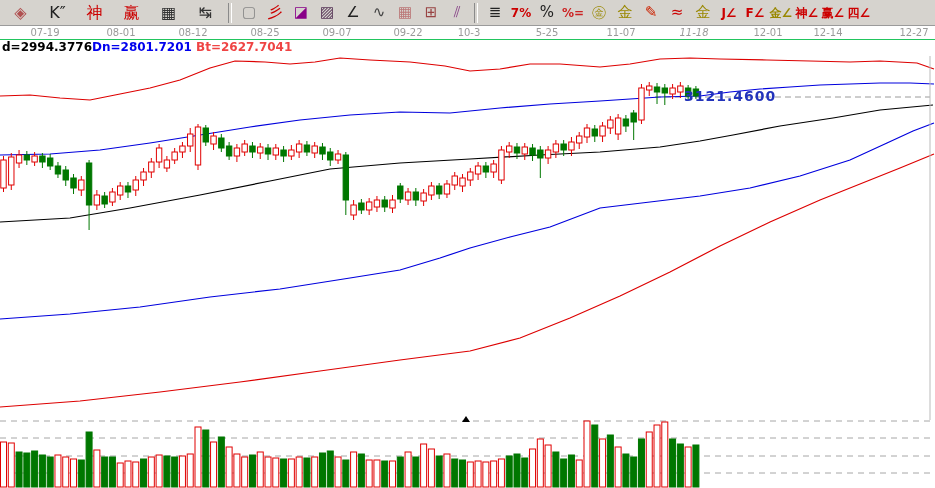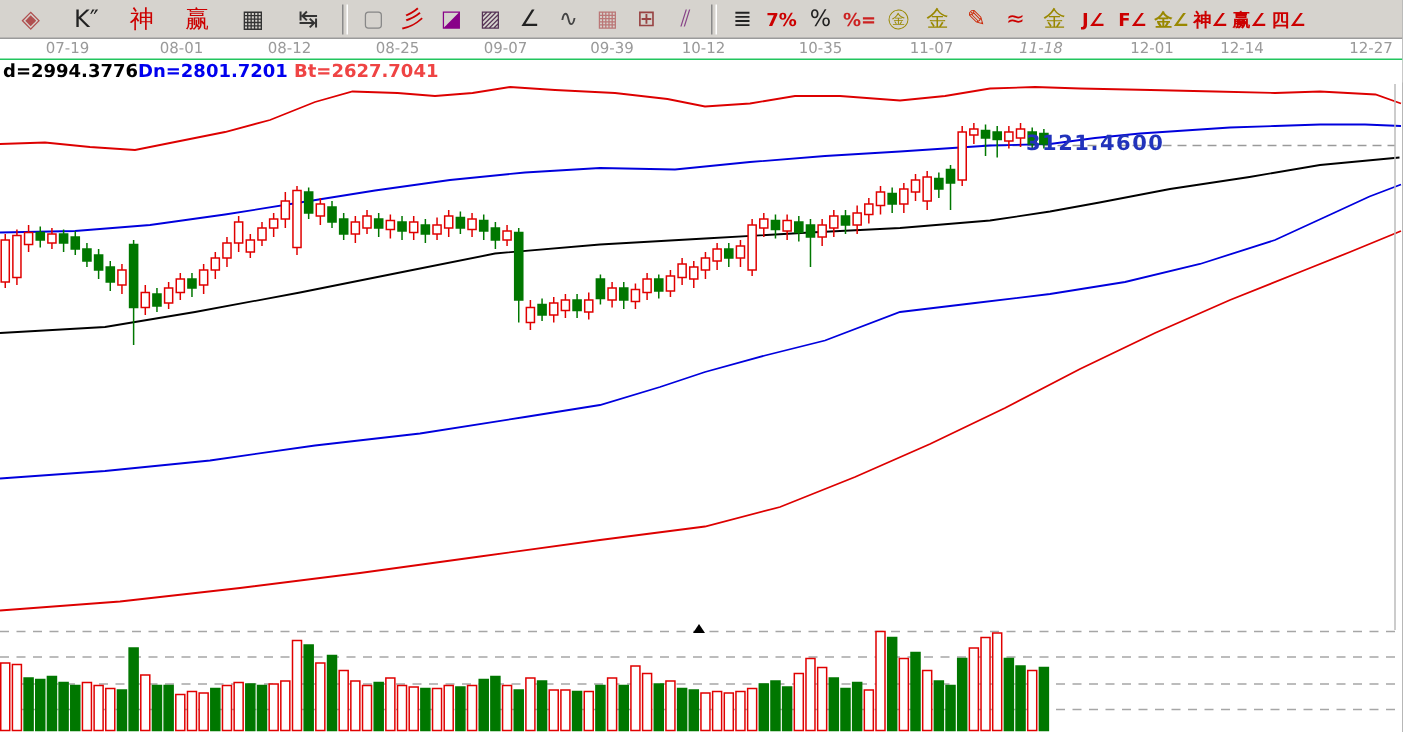--- a/index.html
+++ b/index.html
@@ -79,23 +79,23 @@
         <span class="tb-icon small" style="color: rgb(204, 0, 0);">四∠</span>
       </div>
     </div>
 
   <div id="dateaxis">
       <span class="date-tick" style="left: 45px;">07-19</span>
       <span class="date-tick" style="left: 121px;">08-01</span>
       <span class="date-tick" style="left: 193px;">08-12</span>
       <span class="date-tick" style="left: 265px;">08-25</span>
       <span class="date-tick" style="left: 337px;">09-07</span>
-      <span class="date-tick" style="left: 408px;">09-39</span>
-      <span class="date-tick" style="left: 469px;">10-12</span>
-      <span class="date-tick" style="left: 547px;">10-35</span>
+      <span class="date-tick" style="left: 408px;">09-22</span>
+      <span class="date-tick" style="left: 469px;">10-3</span>
+      <span class="date-tick" style="left: 547px;">5-25</span>
       <span class="date-tick" style="left: 621px; text-align: right;">11-07</span>
       <span class="date-tick" style="left: 694px; font-style: italic;">11-18</span>
       <span class="date-tick" style="left: 768px;">12-01</span>
       <span class="date-tick" style="left: 828px;">12-14</span>
       <span class="date-tick" style="left: 914px;">12-27</span>
     </div>
 
   <div id="statusbar">
     <span class="fld" id="fld-d">d=2994.3776</span>
     <span class="fld" id="fld-dn">Dn=2801.7201</span>

